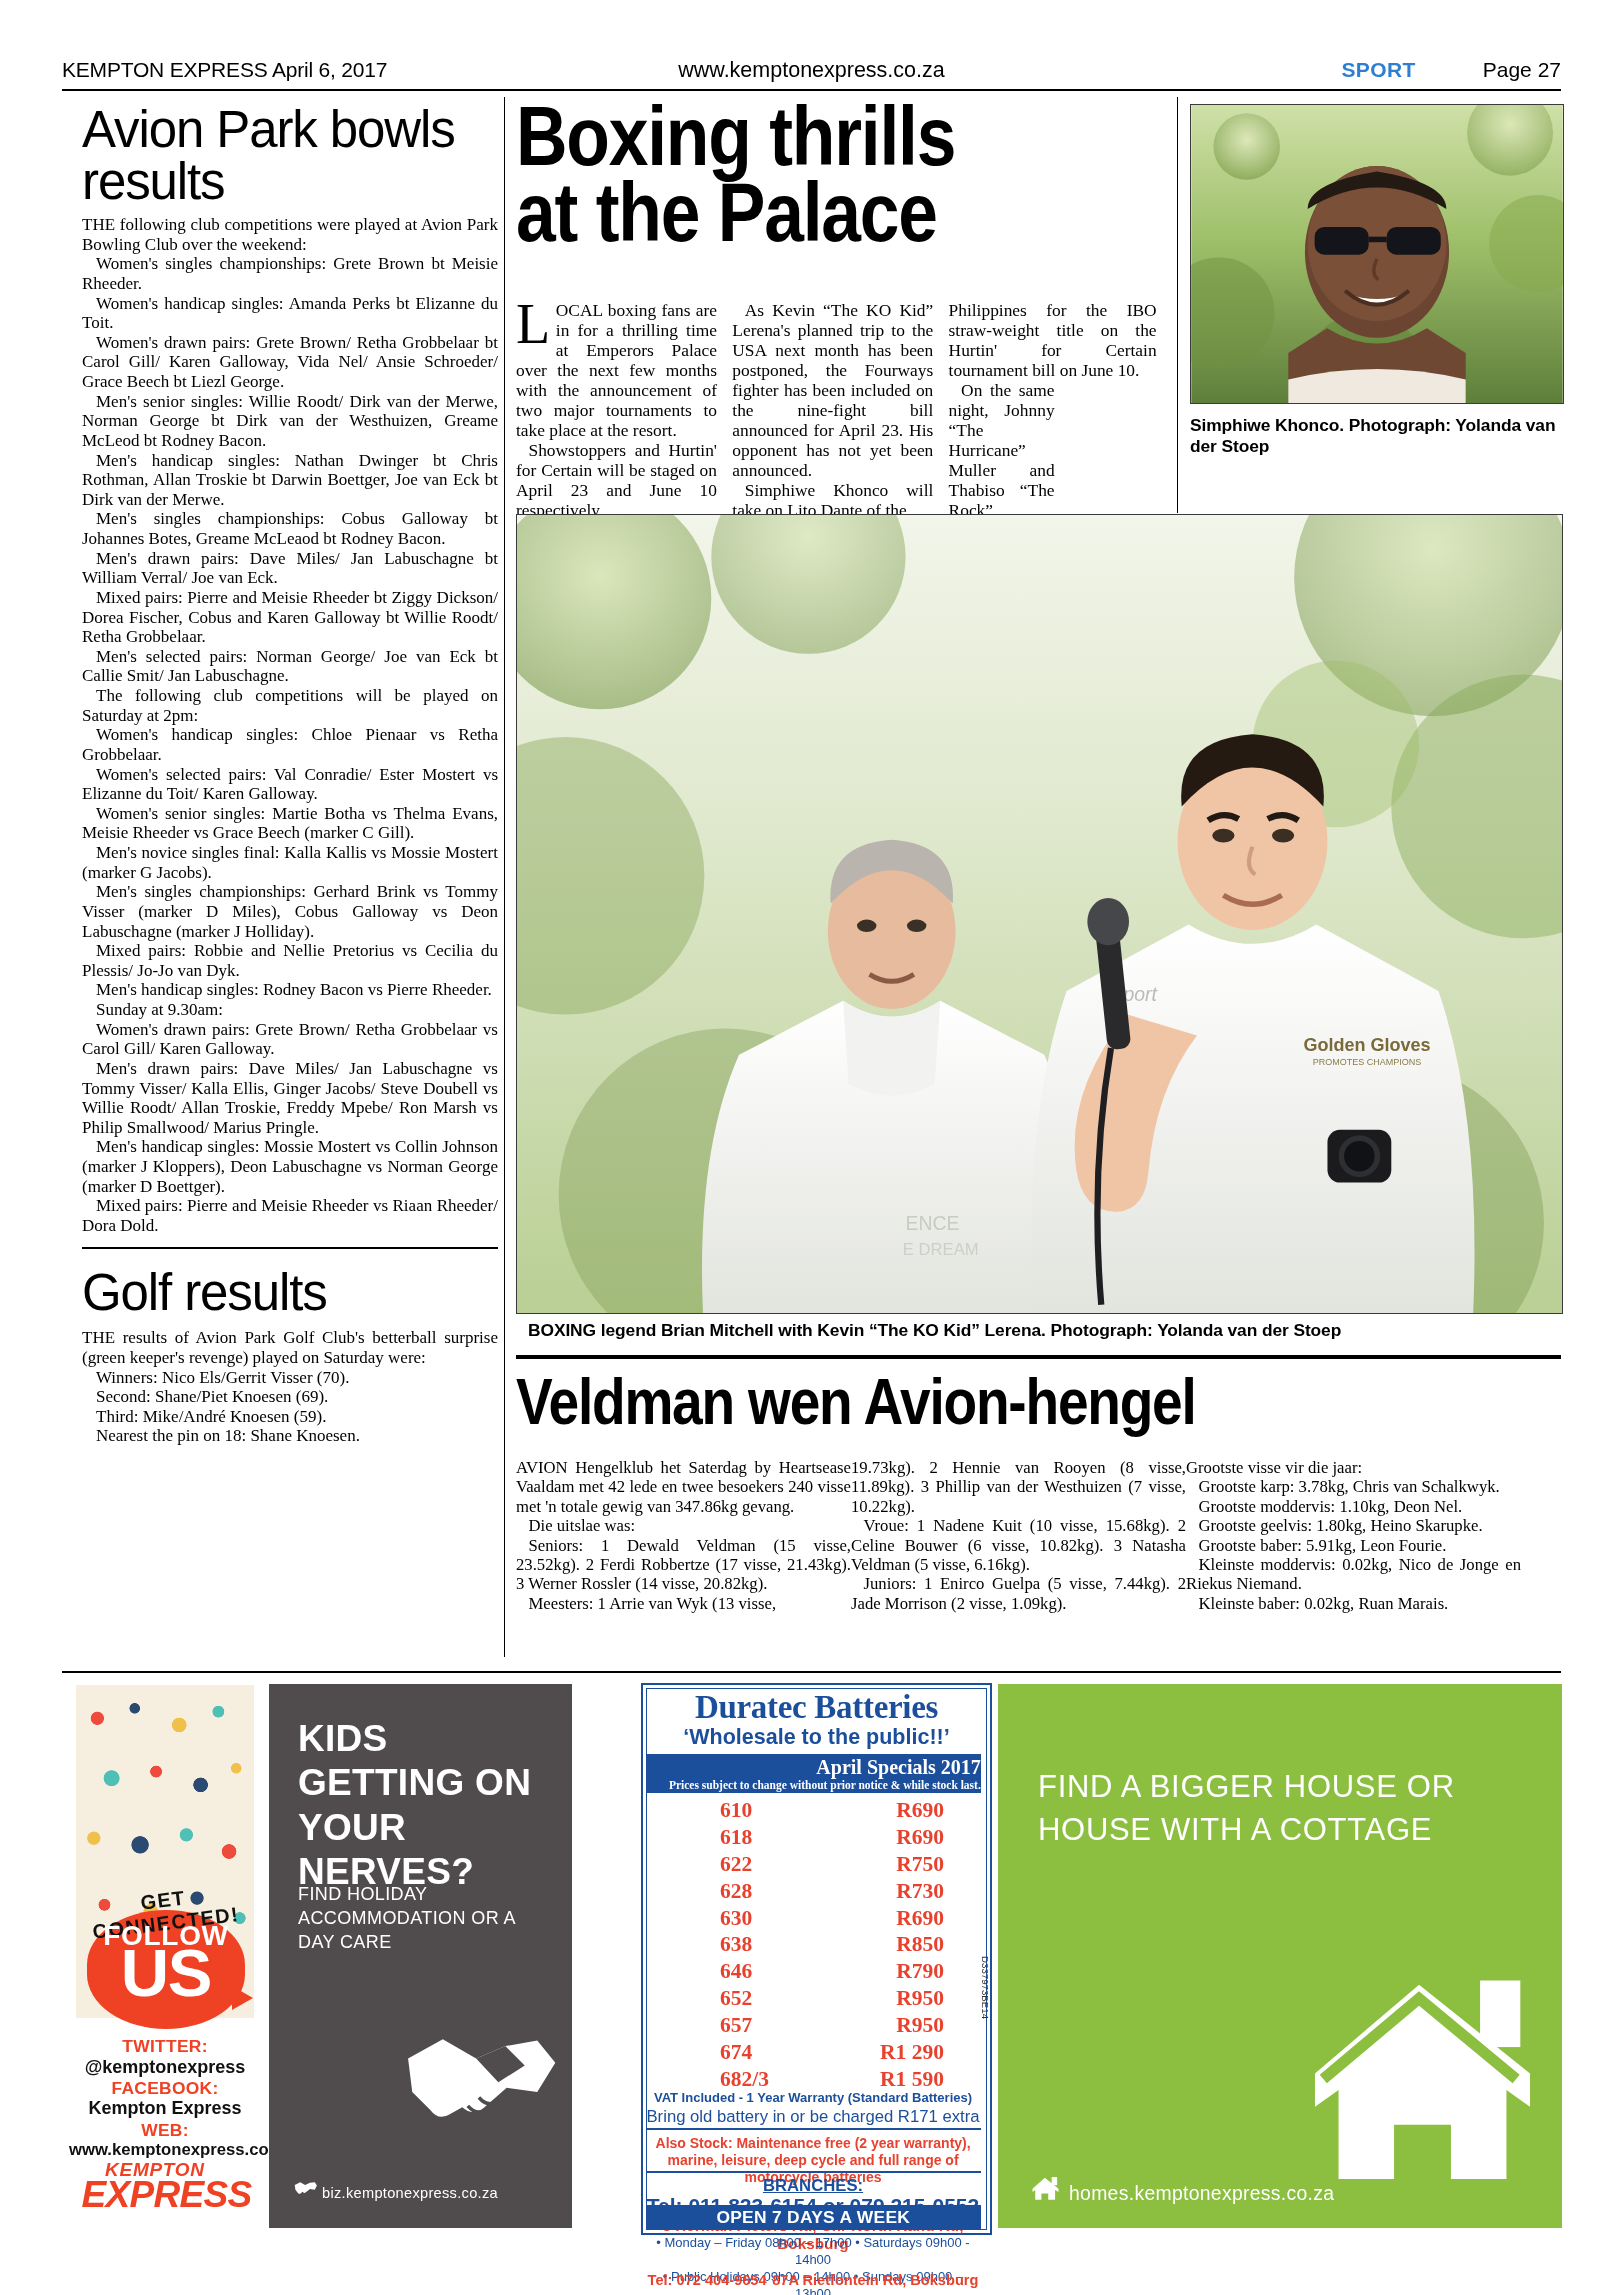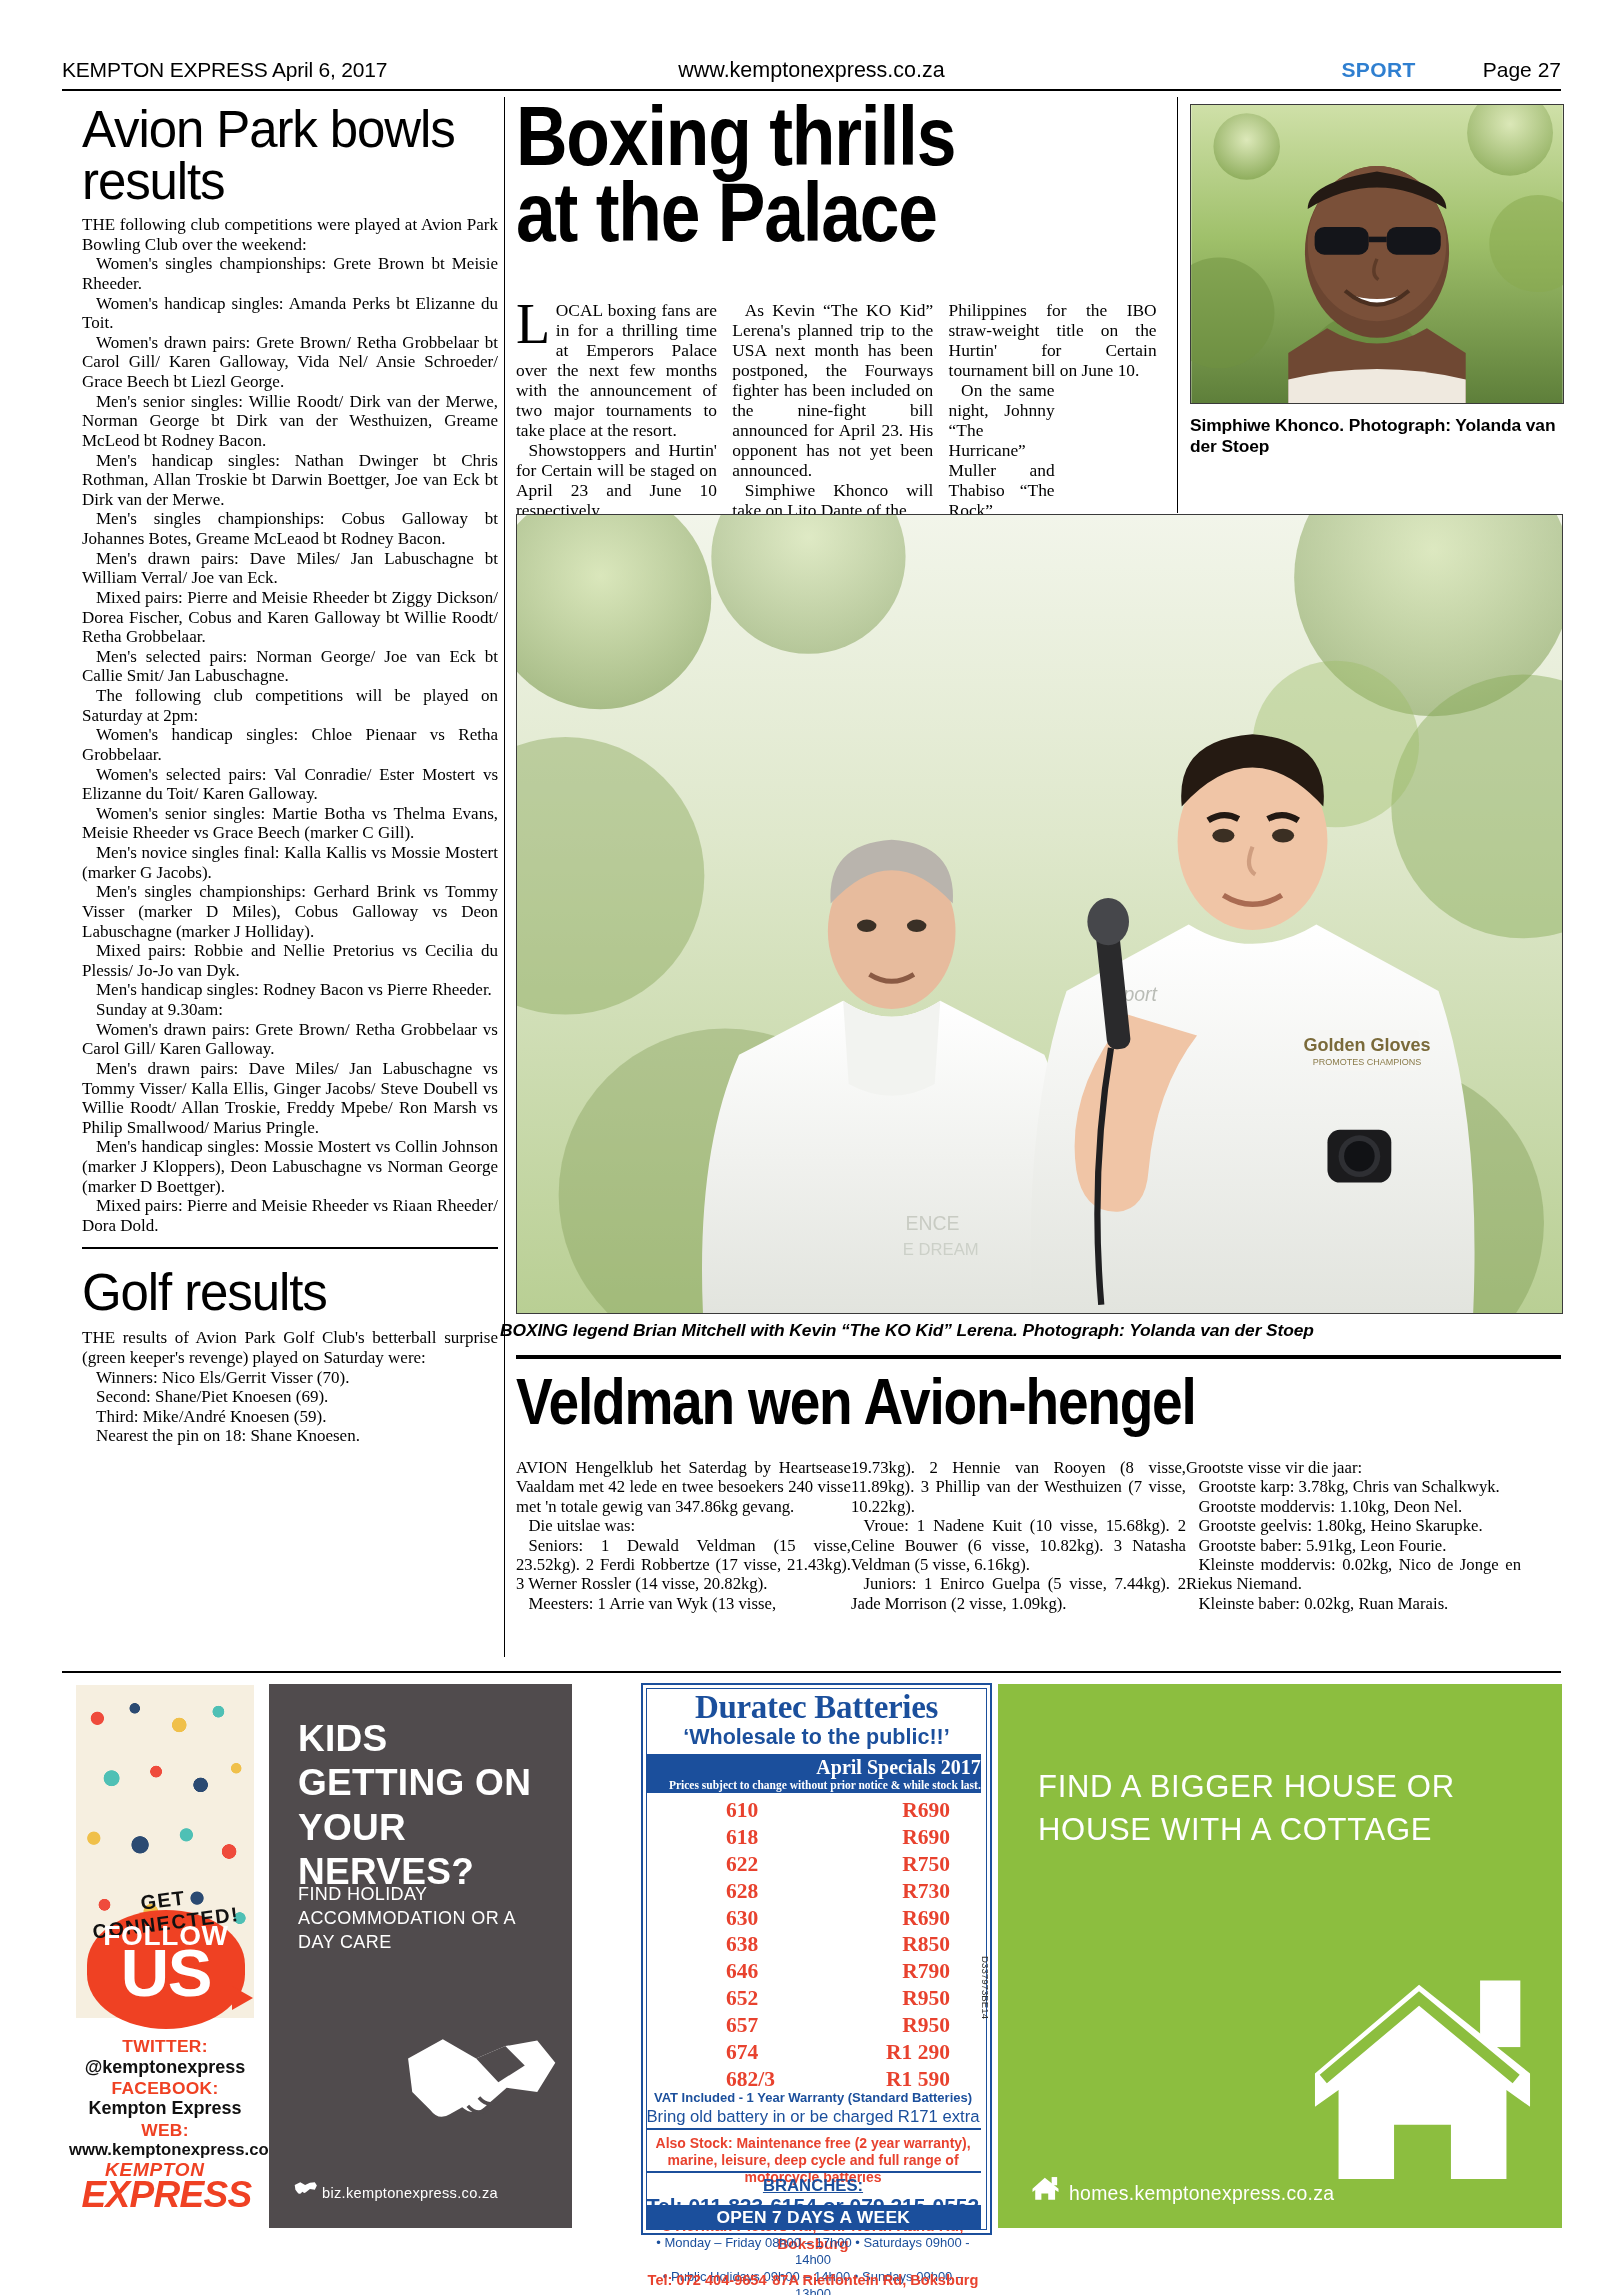--- a/index.html
+++ b/index.html
@@ -49,21 +49,21 @@
   
   .photo{position:absolute;overflow:hidden;border:0.7px solid #3a3a3a;}
   .cap-bold{font-family:"Liberation Sans",sans-serif;font-weight:bold;font-size:17.4px;line-height:1.2;letter-spacing:-0.1px;}
 
   
   #photo-khonco{left:1190px;top:104px;width:372px;height:298px;}
   #cap-khonco{position:absolute;left:1190px;top:415px;width:375px;}
 
   
   #photo-boxing{left:516px;top:514px;width:1045px;height:798px;}
-  #cap-boxing{position:absolute;left:500px;top:1320px;width:1048px;font-style:italic;}
+  #cap-boxing{position:absolute;left:528px;top:1320px;width:1048px;}
 
   
   .veld-rule{position:absolute;left:516px;top:1355px;width:1045px;height:3.5px;background:#000;}
   .veld-head{position:absolute;left:516px;top:1373px;width:1041px;font-size:64px;}
   .veld-cols{position:absolute;left:516px;top:1458px;width:1045px;display:flex;}
   .veld-col{width:335px;font-size:16.7px;line-height:1.16;text-align:justify;}
   .veld-col p{margin:0;text-indent:12.5px;}
   .veld-col p.noind{text-indent:0;}
 
   
@@ -129,21 +129,21 @@
   #ad-duratec{position:absolute;left:641px;top:1683px;width:347px;height:548px;
      background:#fff;border:2.8px solid #1b4f9c;}
   .dt-inner{position:absolute;inset:2.8px;border:1.4px solid #1b4f9c;}
   .dt-title{position:absolute;left:0;top:4.2px;width:100%;text-align:center;color:#1b4f9c;
      font-family:"Liberation Serif",serif;font-weight:bold;font-size:33px;letter-spacing:-0.3px;}
   .dt-sub{position:absolute;left:0;top:40px;width:100%;text-align:center;color:#1b4f9c;
      font-family:"Liberation Sans",sans-serif;font-weight:bold;font-size:21.5px;}
   .dt-band{position:absolute;left:2.8px;top:69px;width:335px;height:39px;background:#1b4f9c;color:#fff;text-align:right;}
   .dt-band .b1{font-family:"Liberation Serif",serif;font-weight:bold;font-size:20px;padding-top:2.1px;}
   .dt-band .b2{font-family:"Liberation Serif",serif;font-weight:bold;font-size:11.5px;}
-  .dt-rows{position:absolute;left:14px;top:112px;width:335px;text-align:right;}
+  .dt-rows{position:absolute;left:8px;top:112px;width:335px;text-align:right;}
   .dt-row{display:flex;justify-content:space-between;padding:0 42px 0 69px;
      font-family:"Liberation Serif",serif;font-weight:bold;font-size:21.5px;color:#e8422e;line-height:1.25;}
   .dt-note1{position:absolute;left:0;top:405px;width:340px;text-align:center;color:#1b4f9c;
      font-family:"Liberation Sans",sans-serif;font-weight:bold;font-size:13px;}
   .dt-note2{position:absolute;left:0;top:422px;width:340px;text-align:center;color:#1b4f9c;
      font-family:"Liberation Sans",sans-serif;font-weight:normal;font-size:16.7px;}
   .dt-div{position:absolute;left:2.8px;width:335px;height:2.1px;background:#1b4f9c;}
   .dt-also{position:absolute;left:5.6px;top:450px;width:329px;text-align:center;color:#e8422e;
      font-family:"Liberation Sans",sans-serif;font-weight:bold;font-size:14px;line-height:1.22;}
   .dt-branch{position:absolute;left:0;top:491px;width:340px;text-align:center;color:#1b4f9c;

